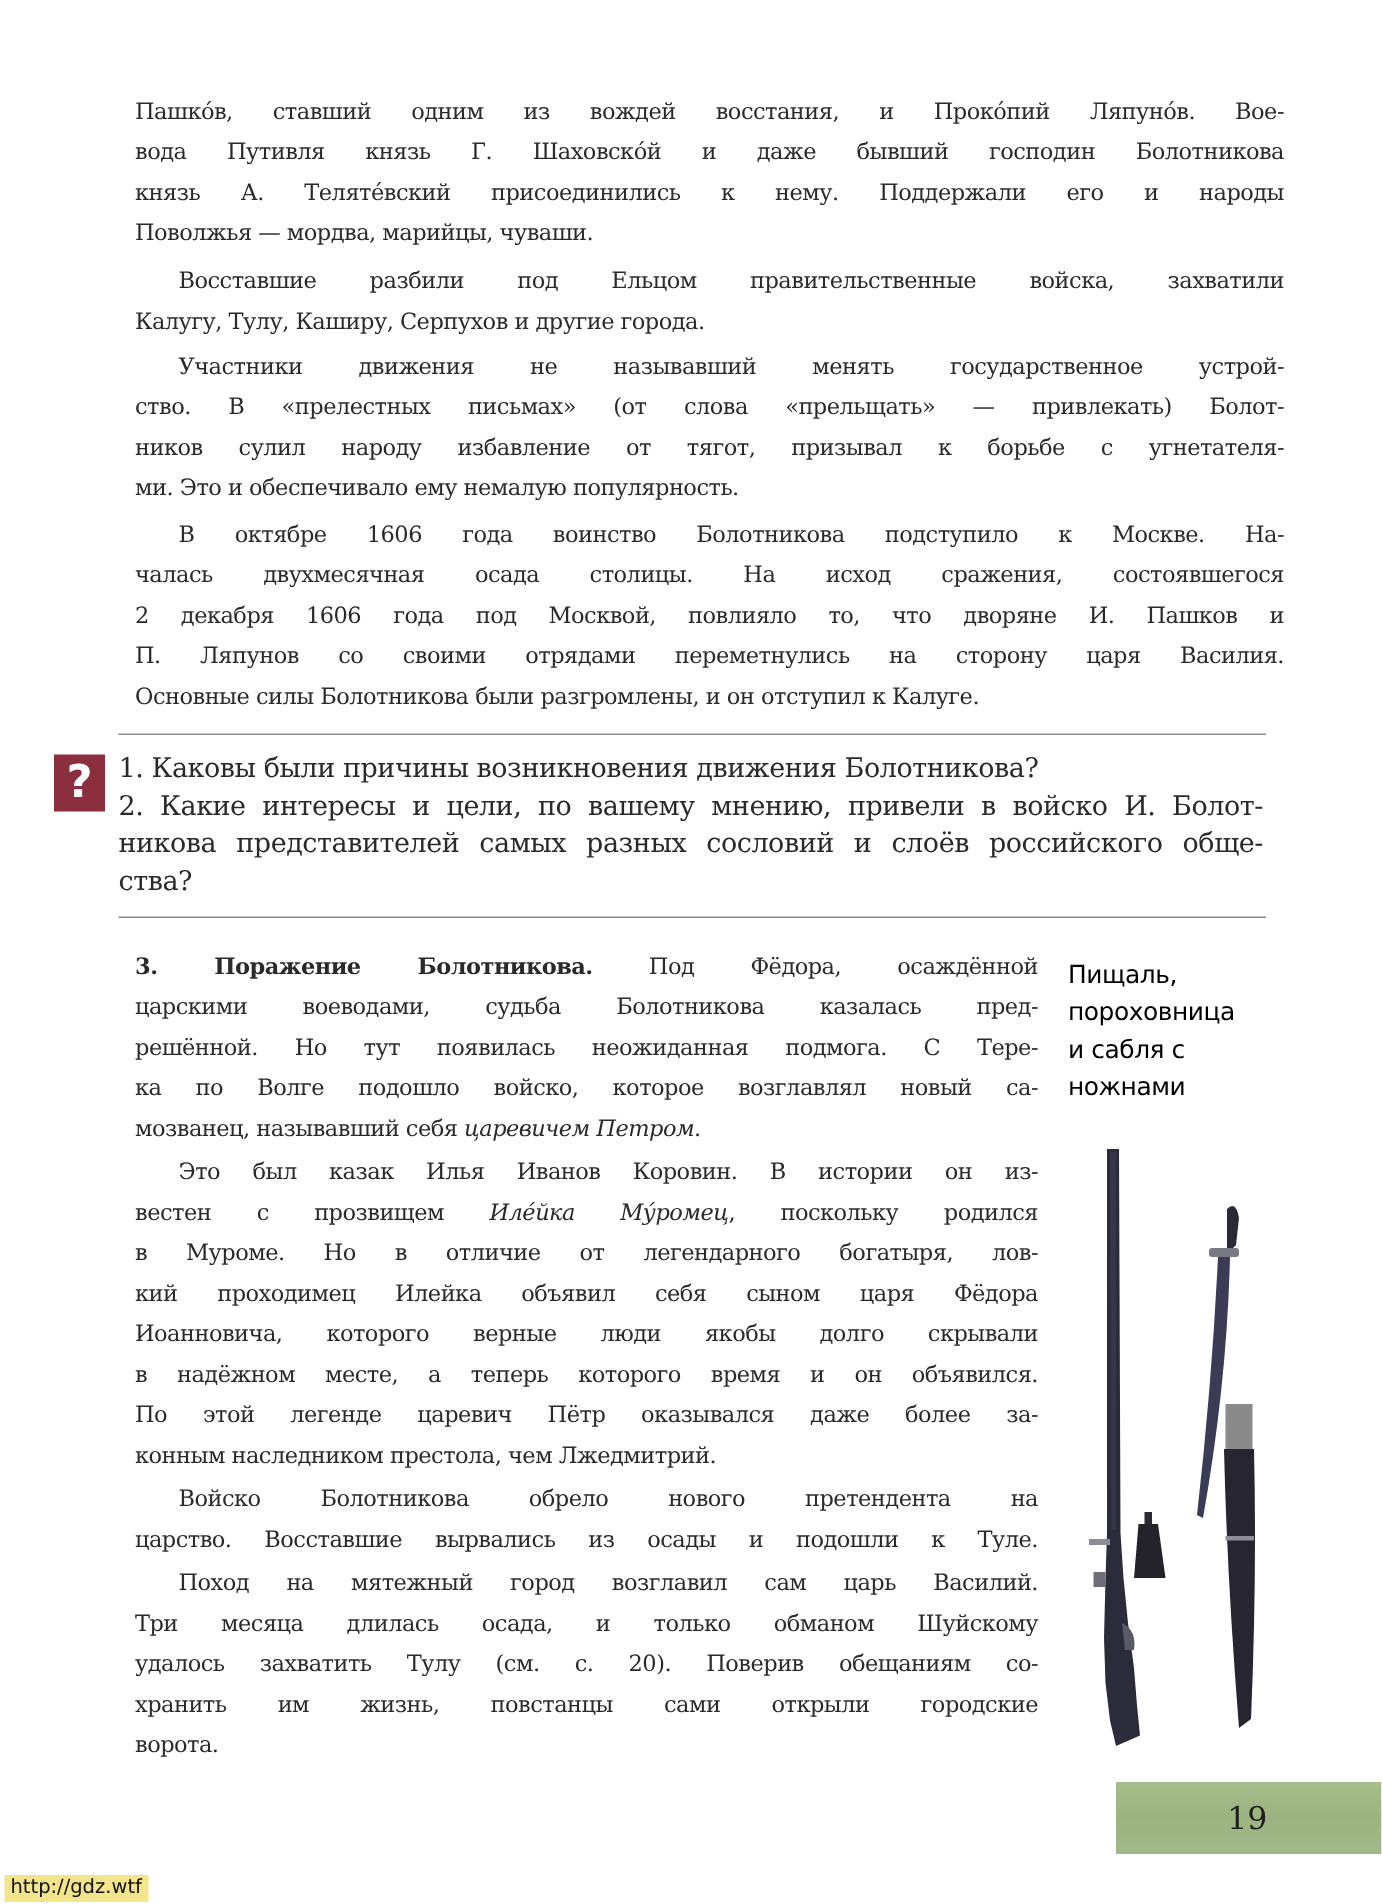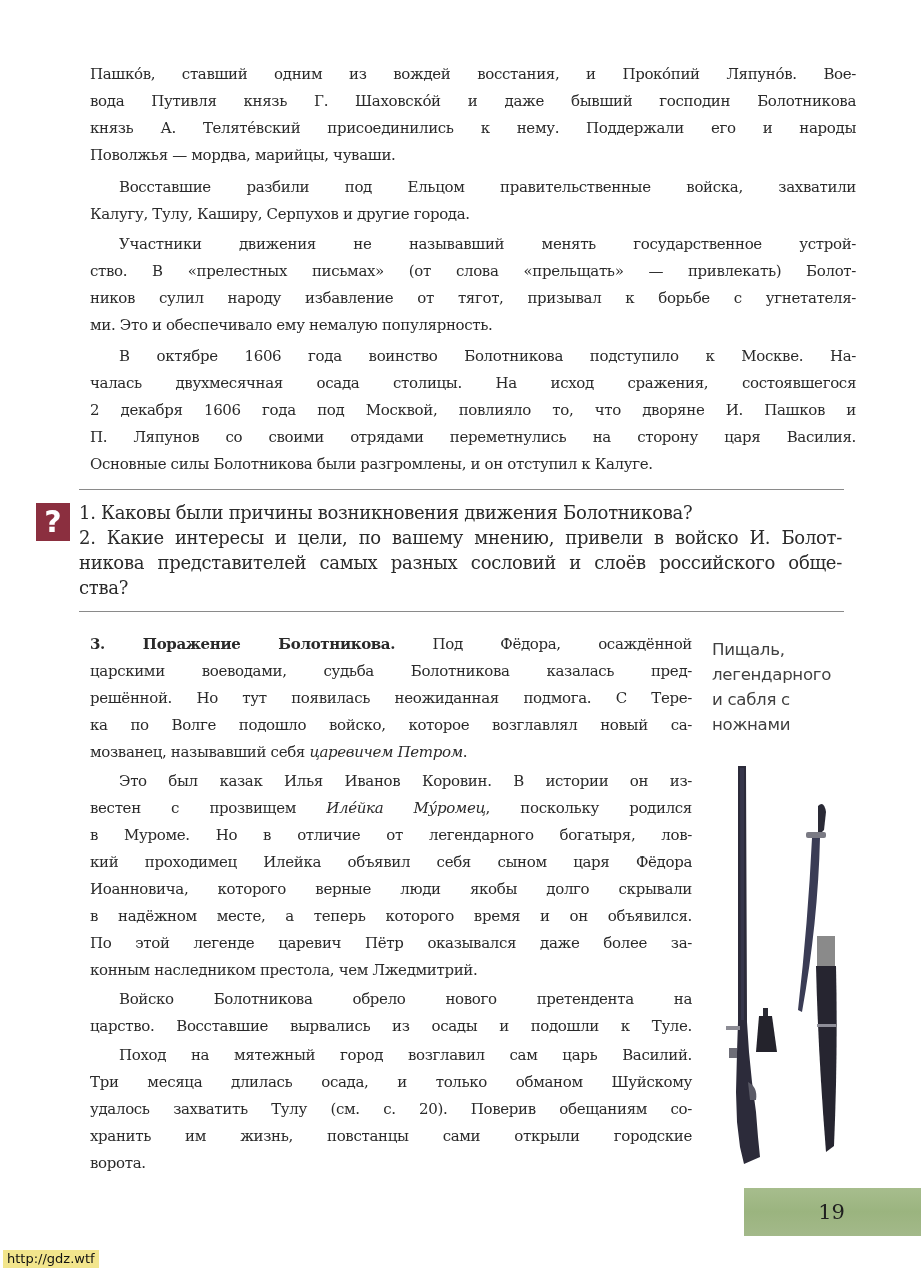--- a/index.html
+++ b/index.html
@@ -22,21 +22,21 @@
     i { font-style: italic; }
     .rule { position: absolute; left: 79px; width: 765px; height: 0; border-top: 1.5px solid #8a8a8a; }
     .qmark {
       position: absolute; left: 36px; top: 503px; width: 34px; height: 38px;
       background: #8b2f3f; color: #fff; font-family: "DejaVu Sans", "Liberation Sans", sans-serif;
       font-weight: bold; font-size: 30px; line-height: 38px; text-align: center;
     }
     .caption {
       position: absolute; left: 712px; top: 637px; width: 150px;
       font-family: "DejaVu Sans", "Liberation Sans", sans-serif;
-      font-size: 16.6px; line-height: 25px; color: #404040; letter-spacing: -0.3px;
+      font-size: 16.6px; line-height: 25px; color: #000000; letter-spacing: -0.3px;
     }
     .caption div { height: 25px; }
     .artifact { position: absolute; left: 700px; top: 752px; width: 180px; height: 420px; }
     .page-num {
       position: absolute; left: 744px; top: 1188px; width: 177px; height: 48px;
       background: linear-gradient(180deg, #a7bd8d 0%, #9bb47f 50%, #a3b98a 100%);
       font-size: 21px; line-height: 48px; text-align: center; color: #1f1f1f;
     }
     .page-num span { position: relative; left: -1px; }
     .watermark {
@@ -94,21 +94,21 @@
 <div class="line narrow" style="top:1013px">царство. Восставшие вырвались из осады и подошли к Туле.</div>
 
 <div class="line narrow indent" style="top:1042px">Поход на мятежный город возглавил сам царь Василий.</div>
 <div class="line narrow" style="top:1069px">Три месяца длилась осада, и только обманом Шуйскому</div>
 <div class="line narrow" style="top:1096px">удалось захватить Тулу (см. с. 20). Поверив обещаниям со-</div>
 <div class="line narrow" style="top:1123px">хранить им жизнь, повстанцы сами открыли городские</div>
 <div class="line narrow last" style="top:1150px">ворота.</div>
 
 <div class="caption">
   <div>Пищаль,</div>
-  <div>легендарного</div>
+  <div>пороховница</div>
   <div>и сабля с</div>
   <div>ножнами</div>
 </div>
 
 <svg class="artifact" viewBox="0 0 180 420">
   <g>
     <path d="M38 14 L46 14 L47 270 L49 300 L52 330 L56 360 L58 385 L60 405 L44 412 L40 395 L37 370 L36 340 L37 300 L38 270 Z" fill="#2c2b3a"></path>
     <path d="M40 16 L44 16 L44 268 L41 268 Z" fill="#3b3c52" opacity="0.7"></path>
     <rect x="26" y="274" width="14" height="4" fill="#8c8c95"></rect>
     <path d="M48 330 Q58 335 56 348 L50 348 Z" fill="#5a5a66"></path>

